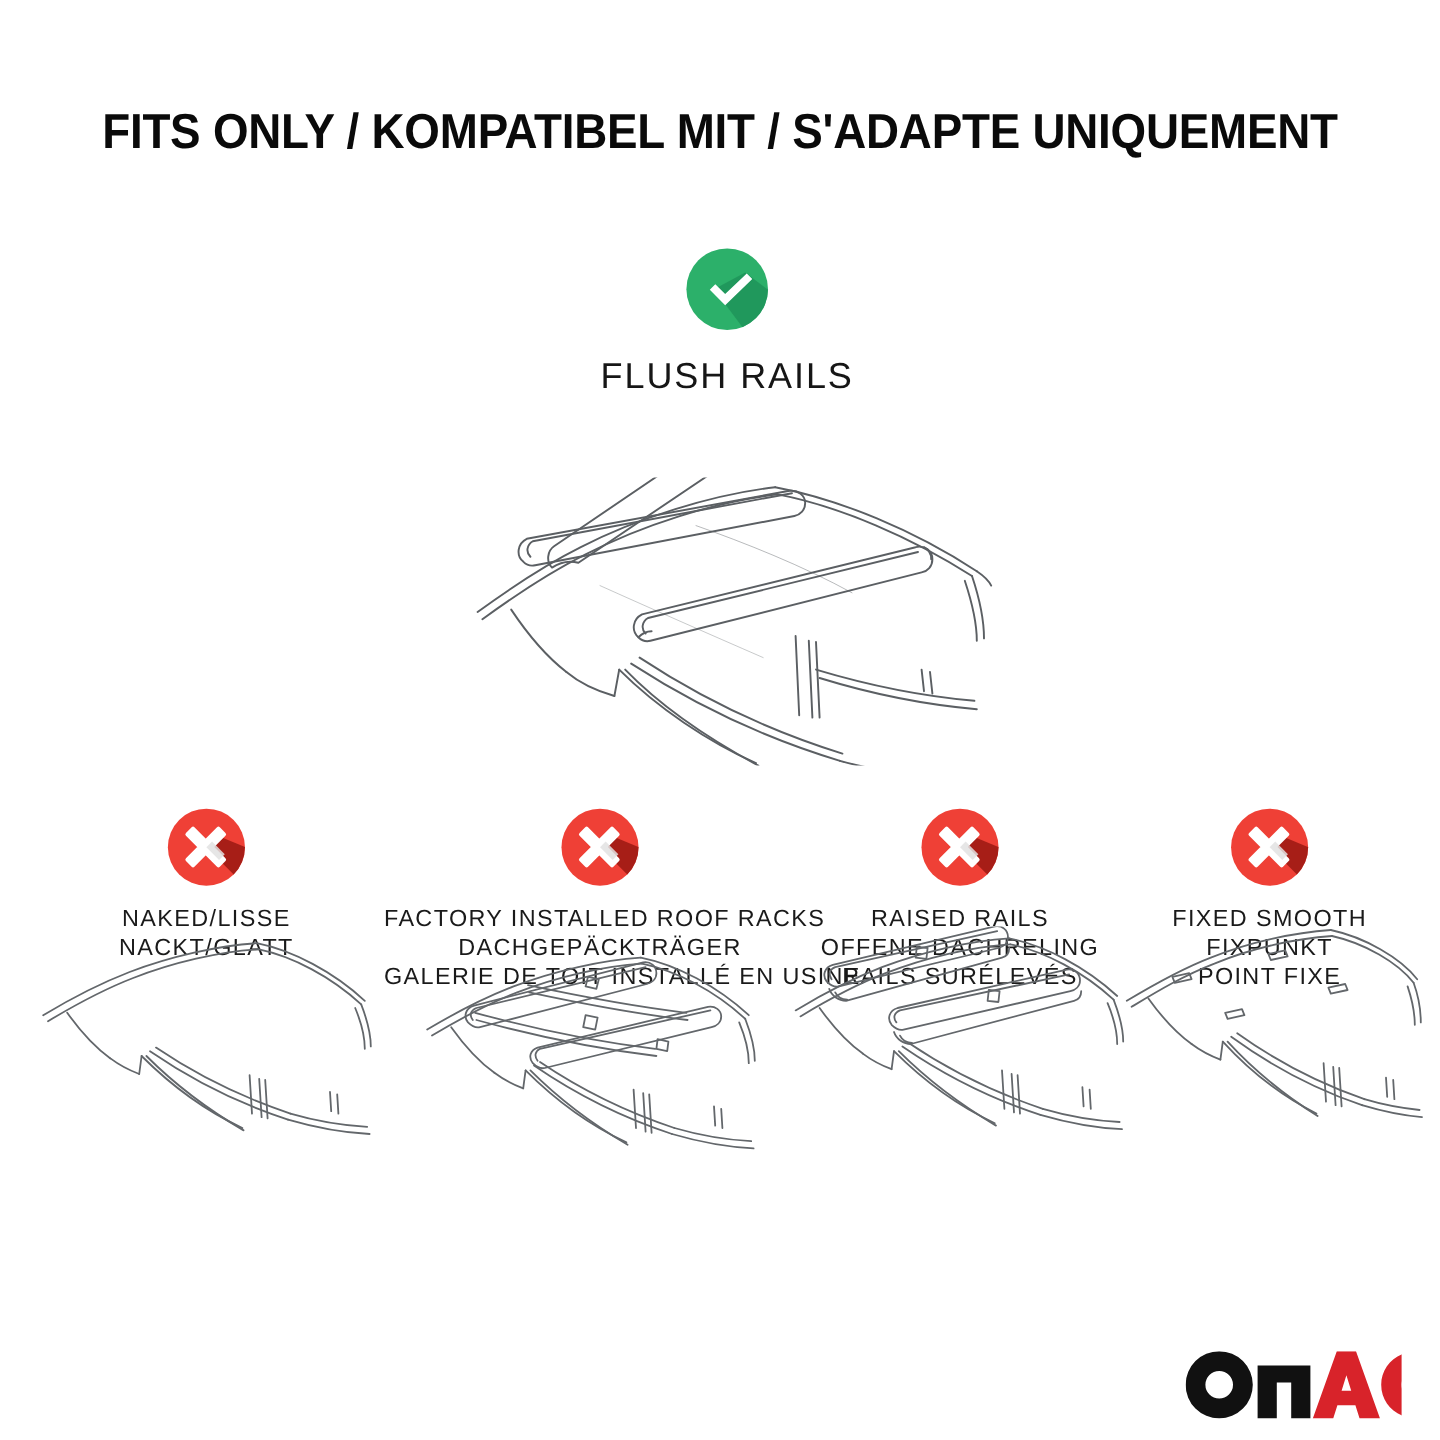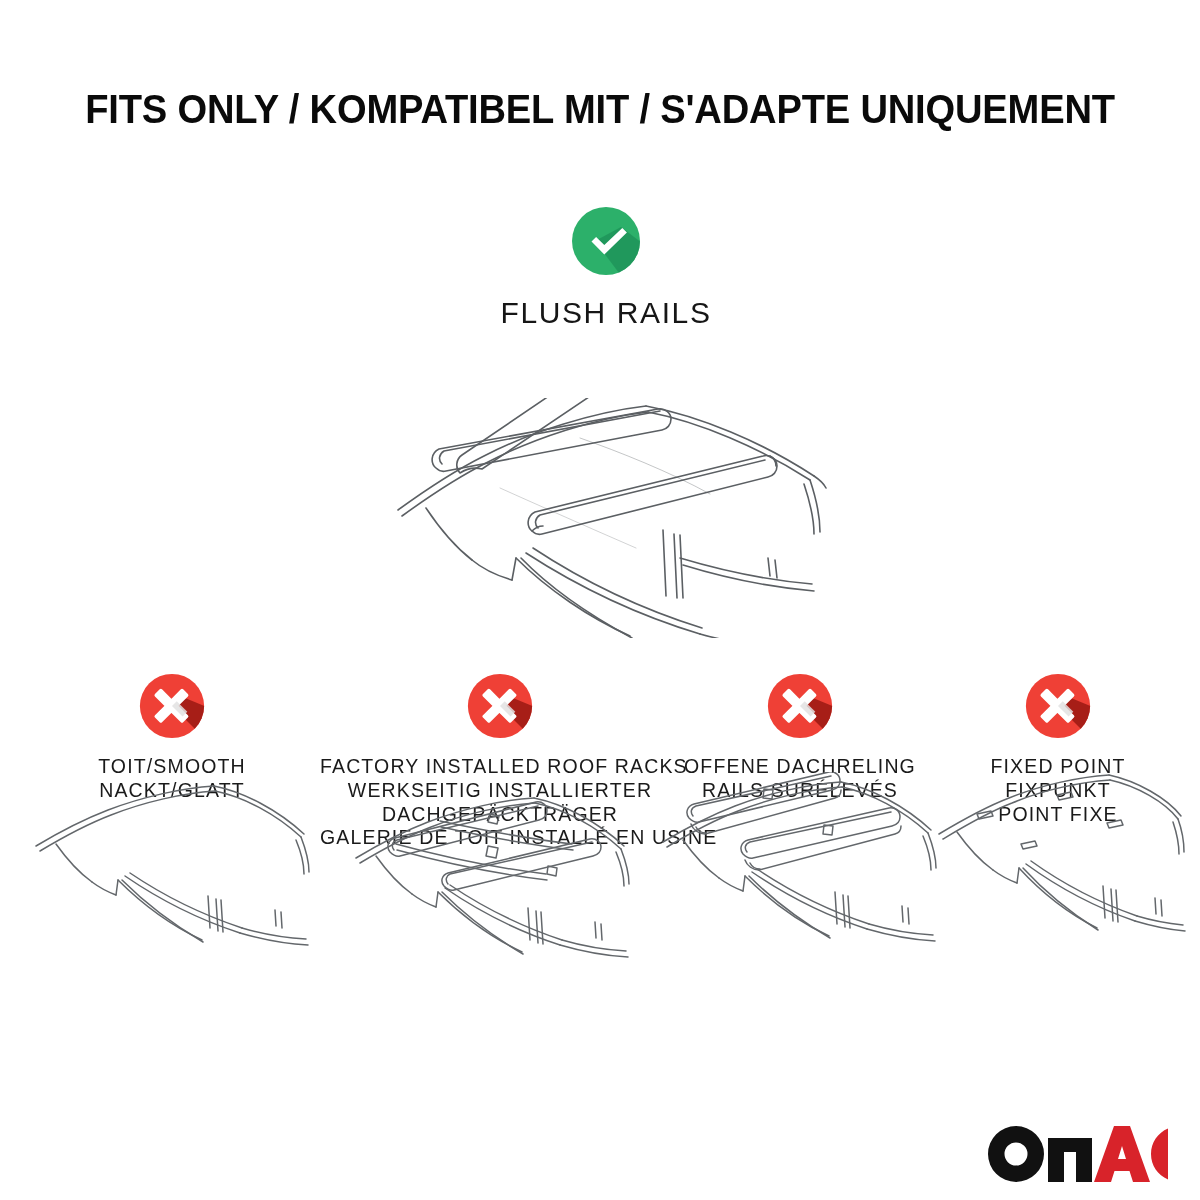--- a/index.html
+++ b/index.html
@@ -206,21 +206,21 @@
             <circle cx="36" cy="36" r="34" fill="#ef4036"></circle>
             <g clip-path="url(#rclip0)">
               <path d="M36 36 L78 78 L80 80 L80 40 L46 26 Z" fill="#9e1b14" opacity="0.9"></path>
             </g>
             <path d="M24.2 19.6 l-5.0 5.0 l11.2 11.2 l-11.2 11.2 l5.0 5.0 l11.2 -11.2 l11.2 11.2 l5.0 -5.0 l-11.2 -11.2 l11.2 -11.2 l-5.0 -5.0 l-11.2 11.2 Z" fill="#ffffff" stroke="#ffffff" stroke-width="3.5" stroke-linejoin="round"></path>
             <path d="M36 36 l11.2 11.2 l5.0 -5.0 l-11.2 -11.2 Z" fill="#e2e2e2" opacity="0.85"></path>
           </svg>
         </span>
       </div>
       <div class="cell-labels">
-        <div>TOIT/SMOOTH</div>
+        <div>NAKED/LISSE</div>
         <div>NACKT/GLATT</div>
       </div>
       <div class="cell-art" id="art-0">
         <svg viewBox="0 0 300 190" width="300" height="190" xmlns="http://www.w3.org/2000/svg" fill="none" stroke="#63676b" stroke-width="1.5" stroke-linecap="round" stroke-linejoin="round">
           <path d="M14 68 C34 56 60 42 86 32 C120 19 160 10 192 8"></path>
           <path d="M18 73 C38 61 63 47 89 37 C122 24 161 15 193 13"></path>
           <path d="M192 8 C222 14 256 32 282 56"></path>
           <path d="M193 13 C222 19 254 36 279 59"></path>
           <path d="M34 66 C44 80 56 94 70 104"></path>
           <path d="M70 104 C78 110 86 114 94 117"></path>
@@ -255,21 +255,20 @@
             <g clip-path="url(#rclip1)">
               <path d="M36 36 L78 78 L80 80 L80 40 L46 26 Z" fill="#9e1b14" opacity="0.9"></path>
             </g>
             <path d="M24.2 19.6 l-5.0 5.0 l11.2 11.2 l-11.2 11.2 l5.0 5.0 l11.2 -11.2 l11.2 11.2 l5.0 -5.0 l-11.2 -11.2 l11.2 -11.2 l-5.0 -5.0 l-11.2 11.2 Z" fill="#ffffff" stroke="#ffffff" stroke-width="3.5" stroke-linejoin="round"></path>
             <path d="M36 36 l11.2 11.2 l5.0 -5.0 l-11.2 -11.2 Z" fill="#e2e2e2" opacity="0.85"></path>
           </svg>
         </span>
       </div>
       <div class="cell-labels">
         <div>FACTORY INSTALLED ROOF RACKS</div>
-        <div>WERKSEITIG INSTALLIERTER</div>
         <div>DACHGEPÄCKTRÄGER</div>
         <div>GALERIE DE TOIT INSTALLÉ EN USINE</div>
       </div>
       <div class="cell-art" id="art-1">
         <svg viewBox="0 0 320 190" width="320" height="190" xmlns="http://www.w3.org/2000/svg" fill="none" stroke="#63676b" stroke-width="1.5" stroke-linecap="round" stroke-linejoin="round">
 
           <path d="M16 64 C36 52 62 38 88 28 C122 15 162 6 194 4"></path>
           <path d="M20 69 C40 57 65 43 91 33 C124 20 163 11 195 9"></path>
           <path d="M194 4 C224 10 258 28 284 52"></path>
           <path d="M195 9 C224 15 256 32 281 55"></path>
@@ -321,20 +320,21 @@
             <circle cx="36" cy="36" r="34" fill="#ef4036"></circle>
             <g clip-path="url(#rclip2)">
               <path d="M36 36 L78 78 L80 80 L80 40 L46 26 Z" fill="#9e1b14" opacity="0.9"></path>
             </g>
             <path d="M24.2 19.6 l-5.0 5.0 l11.2 11.2 l-11.2 11.2 l5.0 5.0 l11.2 -11.2 l11.2 11.2 l5.0 -5.0 l-11.2 -11.2 l11.2 -11.2 l-5.0 -5.0 l-11.2 11.2 Z" fill="#ffffff" stroke="#ffffff" stroke-width="3.5" stroke-linejoin="round"></path>
             <path d="M36 36 l11.2 11.2 l5.0 -5.0 l-11.2 -11.2 Z" fill="#e2e2e2" opacity="0.85"></path>
           </svg>
         </span>
       </div>
       <div class="cell-labels">
+        <div>RAISED RAILS</div>
         <div>OFFENE DACHRELING</div>
         <div>RAILS SURÉLEVÉS</div>
       </div>
       <div class="cell-art" id="art-2">
         <svg viewBox="0 0 310 200" width="310" height="200" xmlns="http://www.w3.org/2000/svg" fill="none" stroke="#63676b" stroke-width="1.5" stroke-linecap="round" stroke-linejoin="round">
           <path d="M18 70 C38 58 64 44 90 34 C124 21 164 12 196 10"></path>
           <path d="M22 75 C42 63 67 49 93 39 C126 26 165 17 197 15"></path>
           <path d="M196 10 C226 16 260 34 286 58"></path>
           <path d="M197 15 C226 21 258 38 283 61"></path>
           <path d="M38 68 C48 82 60 96 74 106"></path>
@@ -383,21 +383,21 @@
             <circle cx="36" cy="36" r="34" fill="#ef4036"></circle>
             <g clip-path="url(#rclip3)">
               <path d="M36 36 L78 78 L80 80 L80 40 L46 26 Z" fill="#9e1b14" opacity="0.9"></path>
             </g>
             <path d="M24.2 19.6 l-5.0 5.0 l11.2 11.2 l-11.2 11.2 l5.0 5.0 l11.2 -11.2 l11.2 11.2 l5.0 -5.0 l-11.2 -11.2 l11.2 -11.2 l-5.0 -5.0 l-11.2 11.2 Z" fill="#ffffff" stroke="#ffffff" stroke-width="3.5" stroke-linejoin="round"></path>
             <path d="M36 36 l11.2 11.2 l5.0 -5.0 l-11.2 -11.2 Z" fill="#e2e2e2" opacity="0.85"></path>
           </svg>
         </span>
       </div>
       <div class="cell-labels">
-        <div>FIXED POINT</div>
+        <div>FIXED SMOOTH</div>
         <div>FIXPUNKT</div>
         <div>POINT FIXE</div>
       </div>
       <div class="cell-art" id="art-3">
         <svg viewBox="0 0 258 195" width="258" height="195" xmlns="http://www.w3.org/2000/svg" fill="none" stroke="#63676b" stroke-width="1.5" stroke-linecap="round" stroke-linejoin="round">
           <path d="M10 62 C30 50 54 36 80 26 C112 13 150 5 180 3"></path>
           <path d="M14 67 C34 55 57 41 83 31 C114 18 151 10 181 8"></path>
           <path d="M180 3 C208 9 238 26 252 44"></path>
           <path d="M181 8 C208 14 236 30 249 47"></path>
           <path d="M28 60 C38 74 50 88 64 98"></path>

